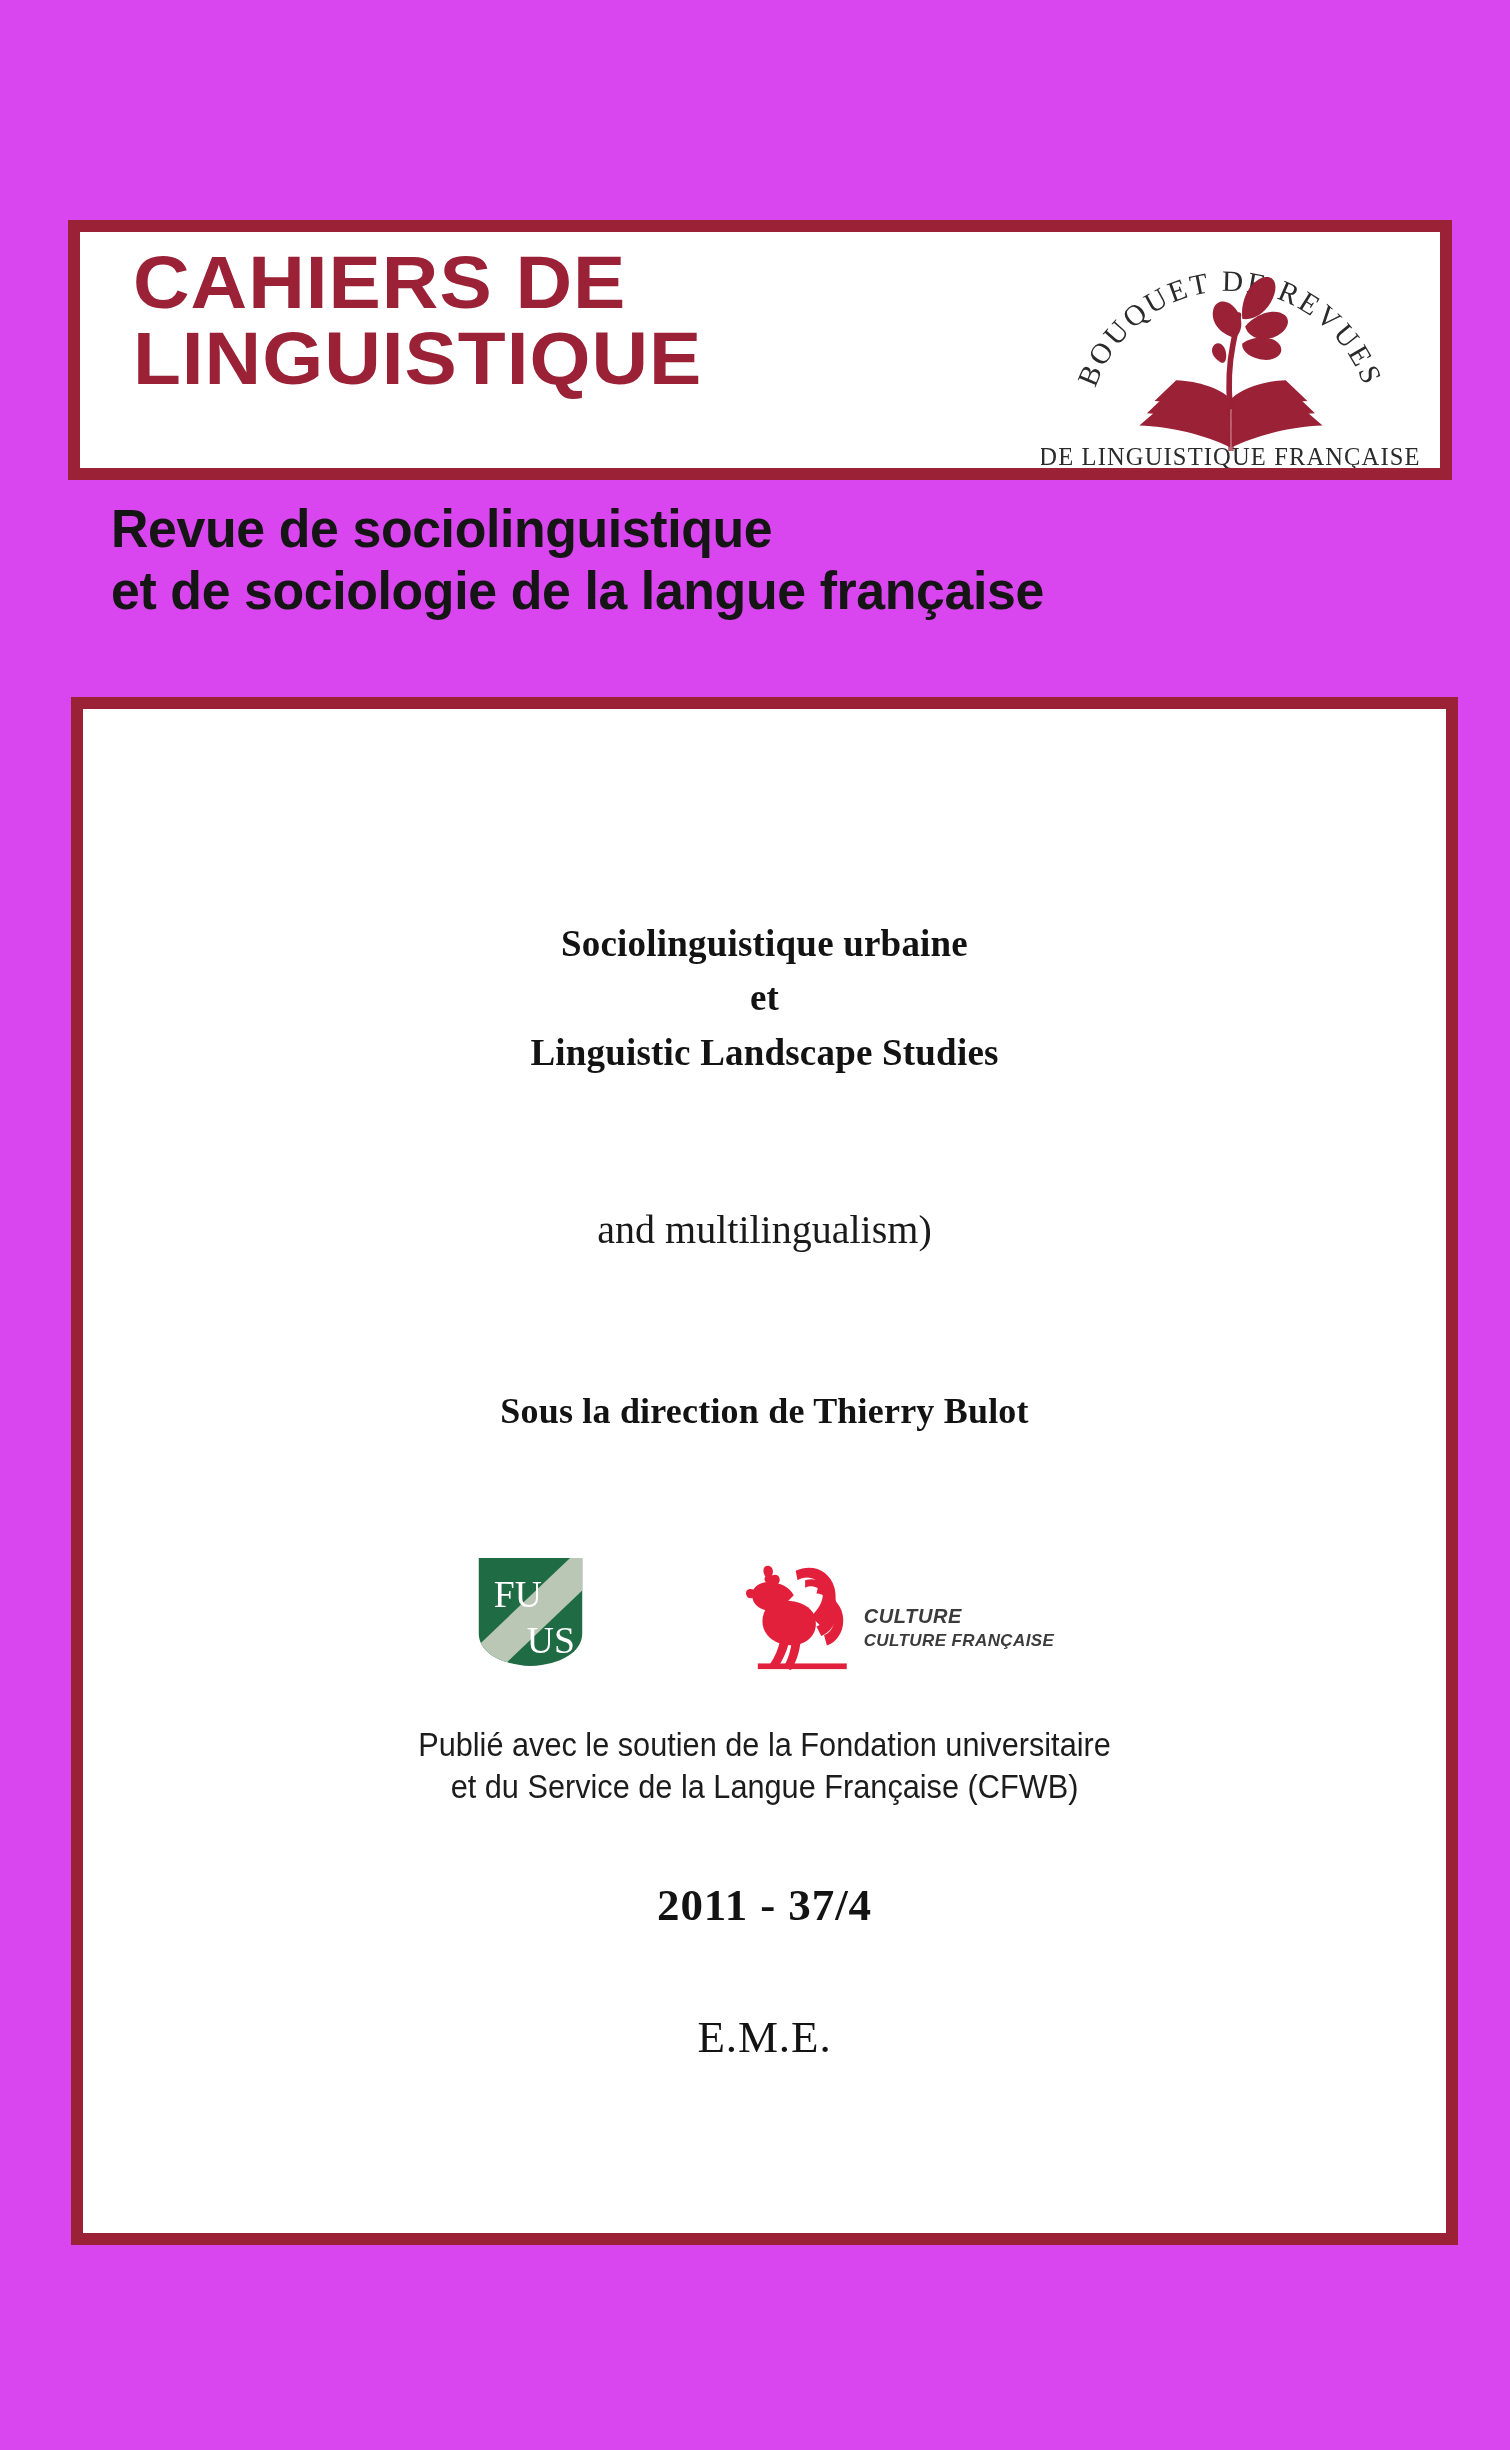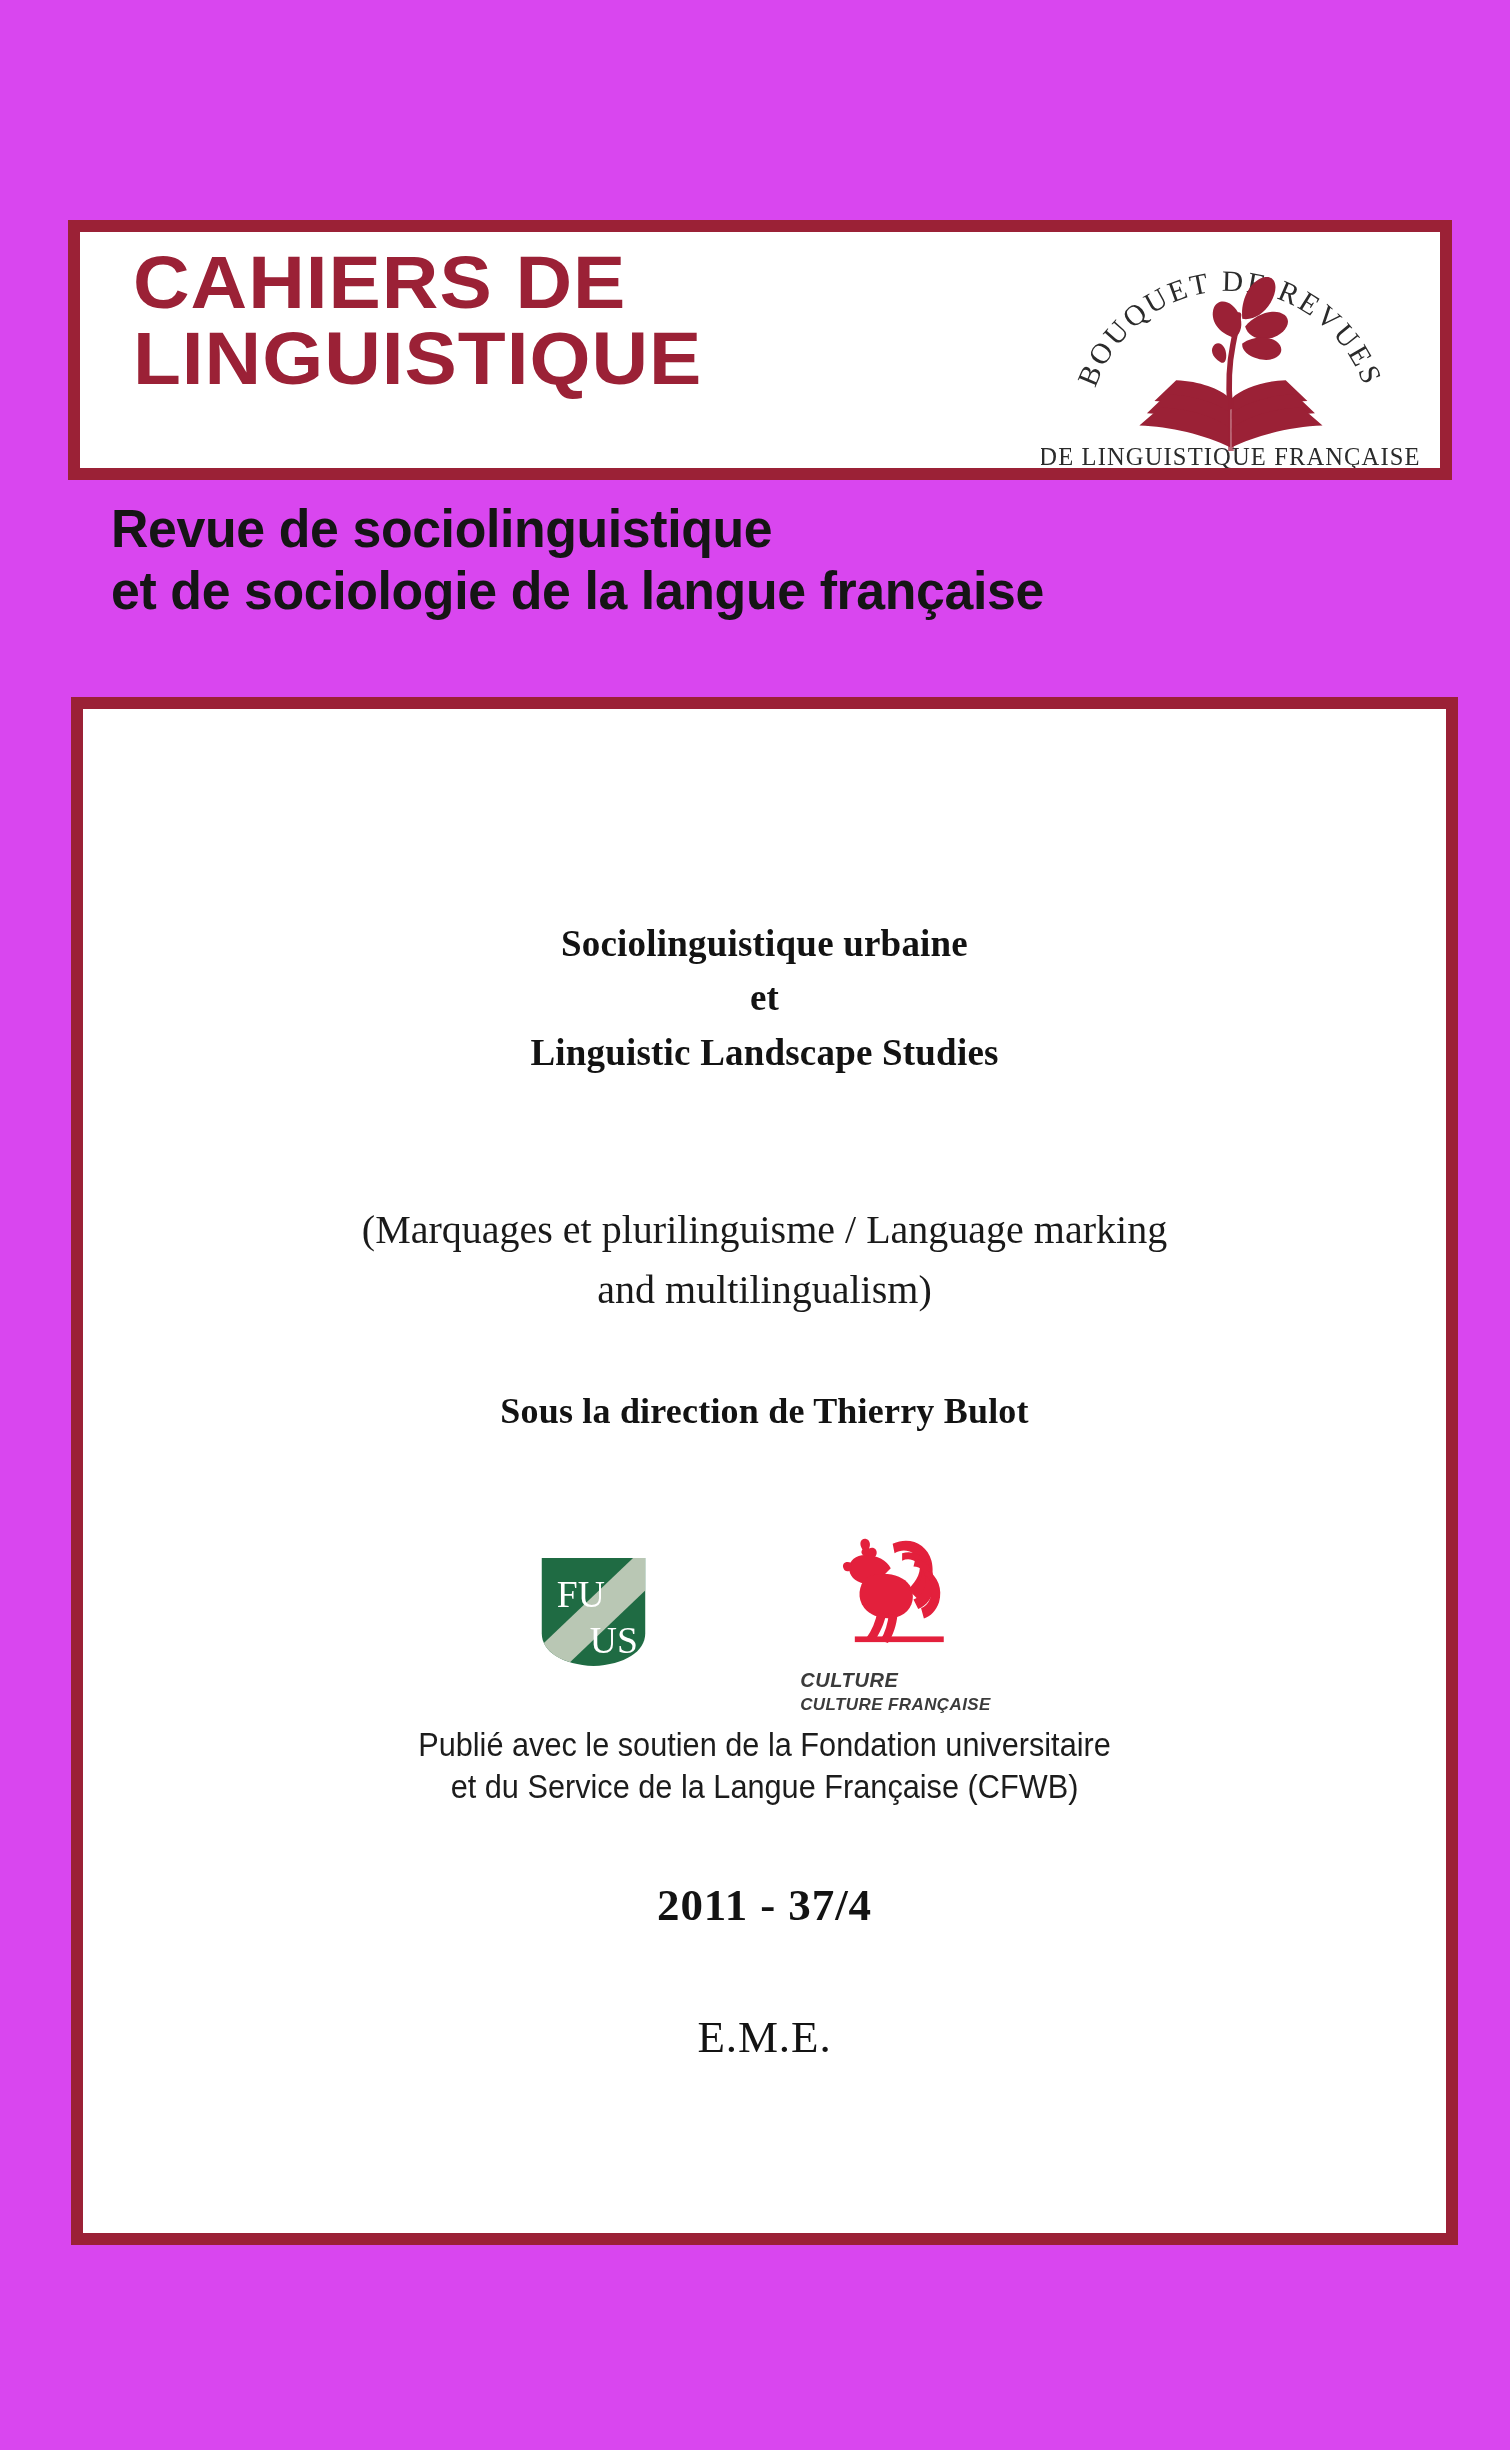--- a/index.html
+++ b/index.html
@@ -164,21 +164,20 @@
     align-items: center;
     gap: 151px;
   }
   .fuus-logo { width: 111px; height: 115px; display:block; }
   .culture-logo-wrap {
     display: flex;
     align-items: center;
     gap: 4px;
     position: relative;
     top: -1.9px;
-    flex-direction: column;
   }
   .culture-rooster { width: 123px; height: 123px; display:block; }
   .culture-text {
     font-family: "Liberation Sans", sans-serif;
     font-style: italic;
     font-weight: bold;
     color: #3b3b3b;
     line-height: 1.35;
     position: relative;
     top: 19px;
@@ -287,21 +286,20 @@
   <div class="content-box">
     <div class="content-inner">
 
       <div class="issue-title">
         <span>Sociolinguistique urbaine</span>
         <span>et</span>
         <span>Linguistic Landscape Studies</span>
       </div>
 
       <div class="issue-subtitle">
-        <span>(Marquages et plurilinguisme / Language marking</span>
         <span>and multilingualism)</span>
       </div>
 
       <div class="editor-line">Sous la direction de Thierry Bulot</div>
 
       <div class="sponsors">
 
         <div>
           <svg class="fuus-logo" viewBox="0 0 118 122" xmlns="http://www.w3.org/2000/svg">
             <defs>

